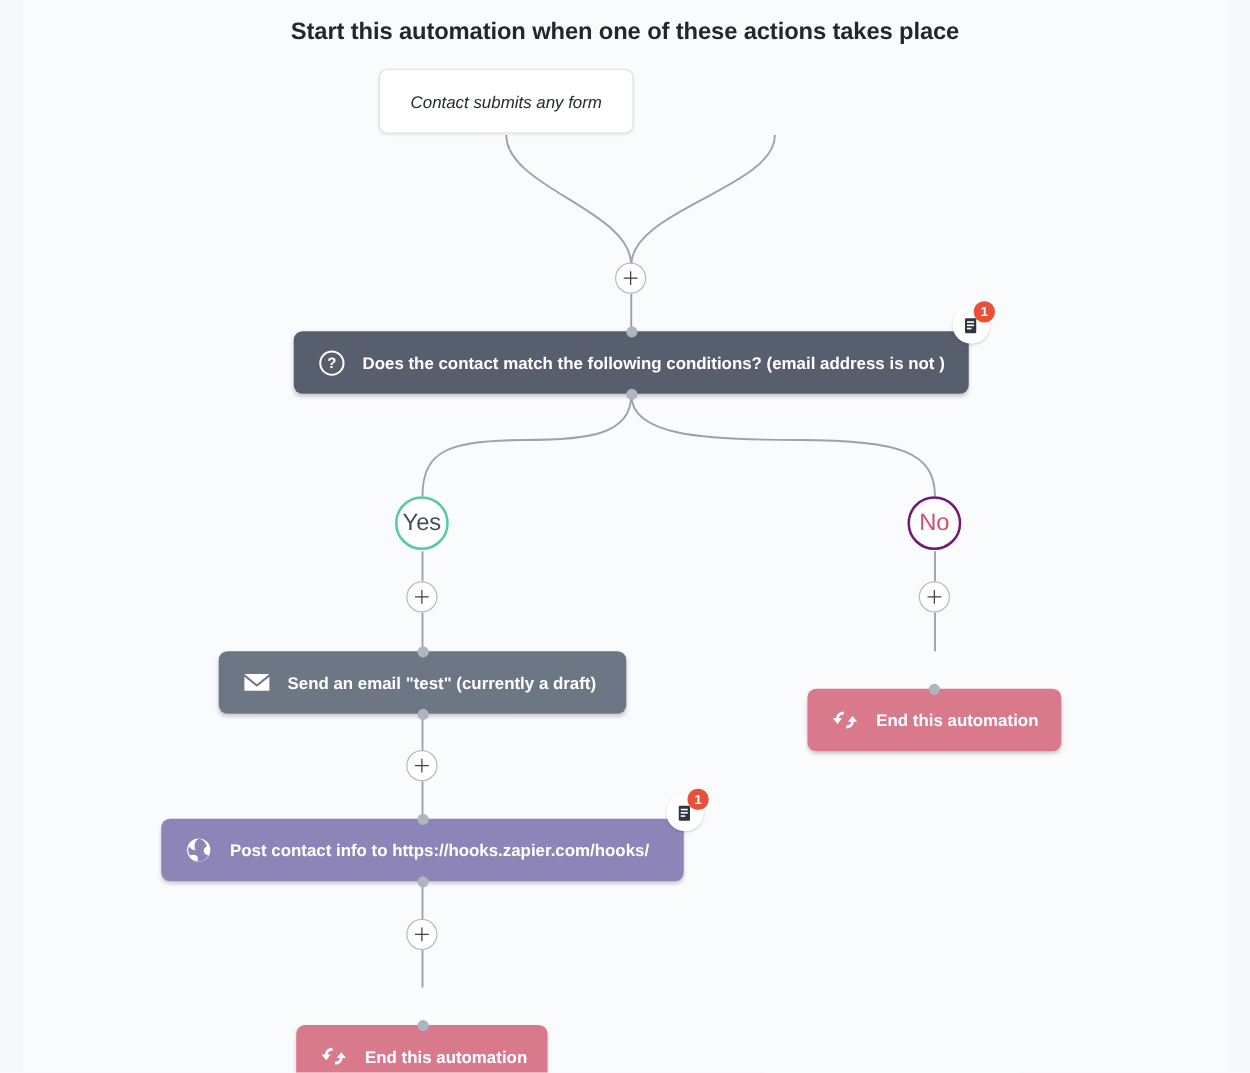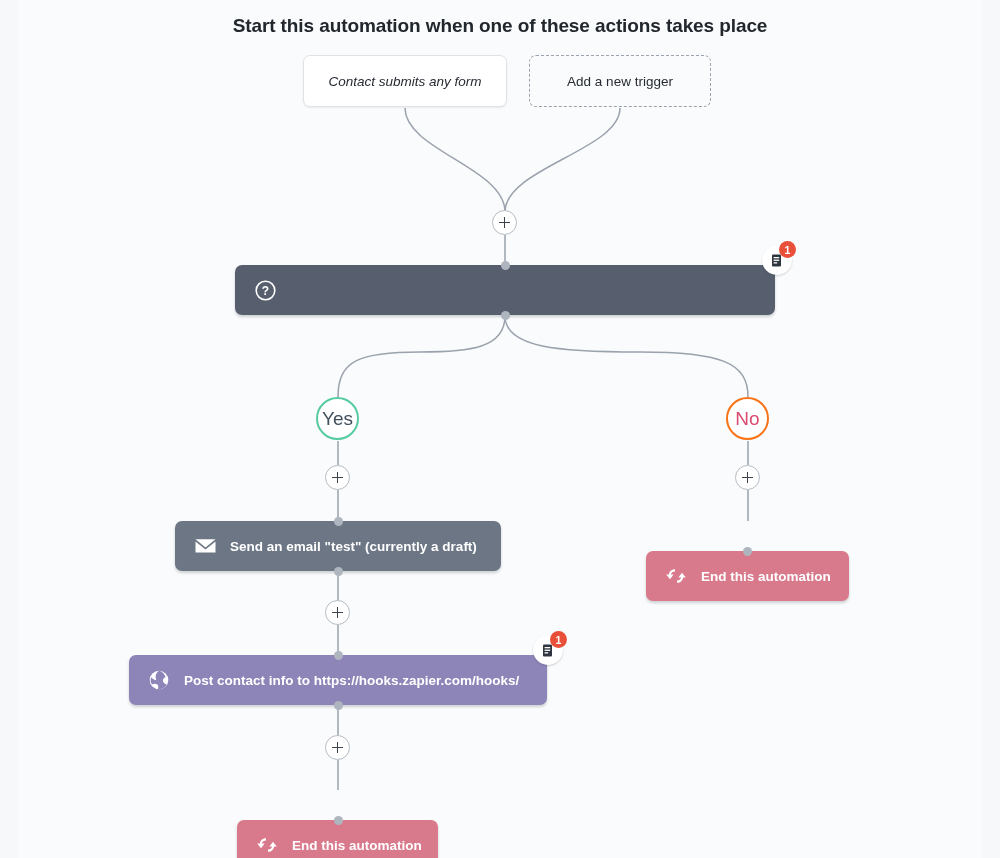--- a/index.html
+++ b/index.html
@@ -103,21 +103,21 @@
     height: 43px;
     border-radius: 50%;
     background: #ffffff;
     box-sizing: border-box;
     display: flex;
     align-items: center;
     justify-content: center;
     font-size: 19px;
   }
   .branch-yes { border: 2px solid #56cba0; color: #41505c; }
-  .branch-no  { border: 2px solid #f97316; color: #d94a6e; }
+  .branch-no  { border: 2px solid #701a75; color: #d94a6e; }
 
   
   .node {
     position: absolute;
     height: 50px;
     border-radius: 7px;
     display: flex;
     align-items: center;
     padding-left: 17px;
     box-sizing: border-box;
@@ -232,37 +232,35 @@
       <path d="M 338,760 L 338,790"></path>
     </g>
   </svg>
 
   <div class="heading">Start this automation when one of these actions takes place</div>
 
   <div class="trigger trigger-solid" id="trigger-form">
     <span class="tlabel">Contact submits any form</span>
   </div>
 
-  <div class="trigger trigger-dashed" id="trigger-add">
-    <span class="tlabel">Add a new trigger</span>
-  </div>
 
   <div class="plus-btn" style="left:492px; top:210px;"></div>
   <div class="plus-btn" style="left:325px; top:465px;"></div>
   <div class="plus-btn" style="left:735px; top:465px;"></div>
   <div class="plus-btn" style="left:325px; top:600px;"></div>
   <div class="plus-btn" style="left:325px; top:735px;"></div>
 
   <div class="node node-condition" id="node-condition">
     <span class="nicon">
       <svg width="21" height="21" viewBox="0 0 21 21">
         <circle cx="10.5" cy="10.5" r="9.3" fill="none" stroke="#ffffff" stroke-width="1.6"></circle>
         <text x="10.5" y="14.8" text-anchor="middle" font-family="Liberation Sans, sans-serif" font-size="12" font-weight="bold" fill="#ffffff">?</text>
       </svg>
     </span>
+    <span class="label">Does the contact match the following conditions? (email address is not )</span>
     <span class="anchor-dot" style="left:270px; top:0px;"></span>
     <span class="anchor-dot" style="left:270px; top:50px;"></span>
   </div>
 
   <div class="note-badge" id="badge-condition">
     <span class="disc">
       <svg width="15" height="15" viewBox="0 0 15 15">
         <rect x="2" y="1.5" width="9" height="12" rx="1" fill="#2f3640"></rect>
         <rect x="3.6" y="4" width="5.6" height="1.3" fill="#ffffff"></rect>
         <rect x="3.6" y="6.6" width="5.6" height="1.3" fill="#ffffff"></rect>

